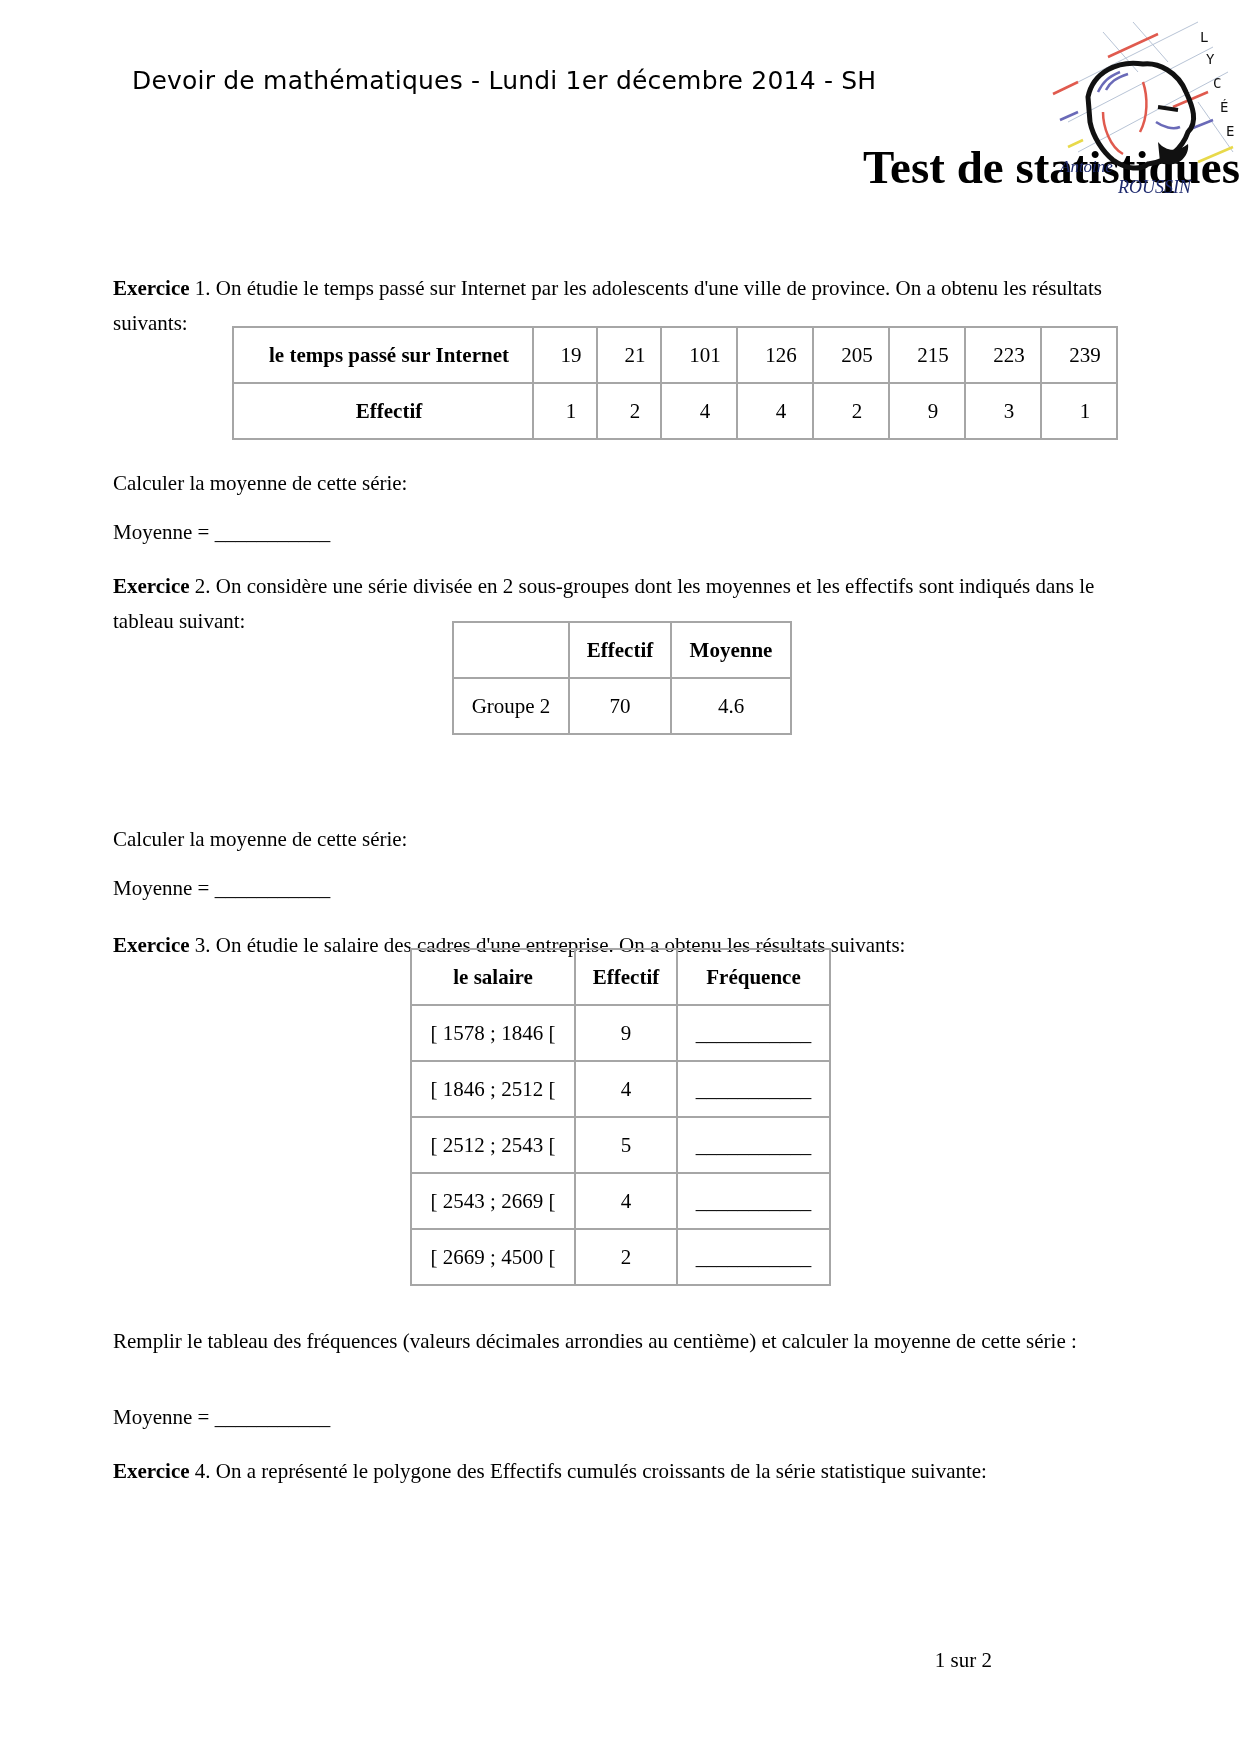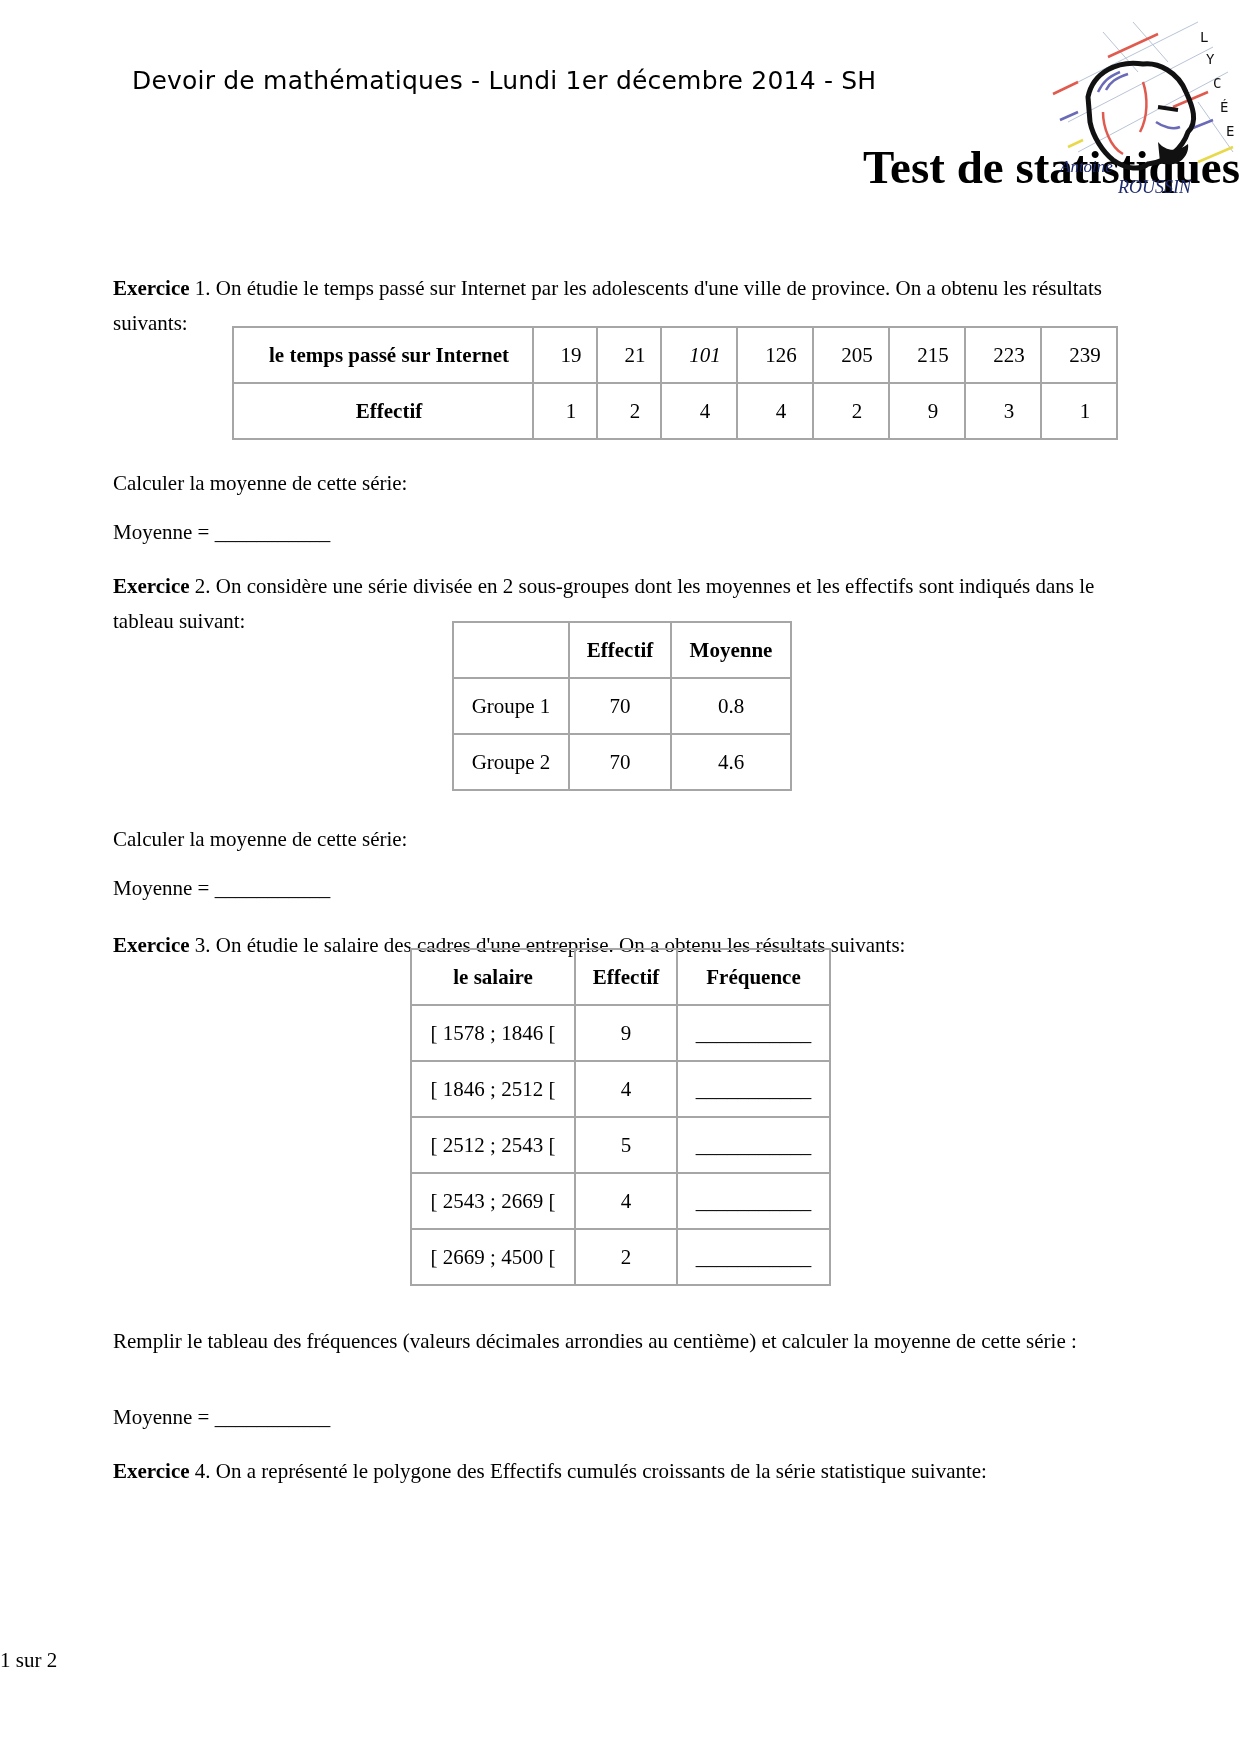--- a/index.html
+++ b/index.html
@@ -17,21 +17,21 @@
   .para { left: 113px; width: 1010px; font-size: 21px; line-height: 35px; }
   .para b { font-weight: bold; }
 
   table.grid { border-collapse: collapse; position: absolute; font-size: 21px; }
   table.grid td { border: 2px solid #a6a6a6; text-align: center; vertical-align: middle; padding: 0; }
   table.grid td.b { font-weight: bold; }
 
   #t1 { left: 232px; top: 326px; }
   #t1 td { height: 54px; padding-left: 12px; }
   #t1 td.hdr { width: 286px; }
-  #t1 td.c19 { width: 50px; } #t1 td.c21 { width: 50px; } #t1 td.c101 { width: 62px; font-style: italic; }
+  #t1 td.c19 { width: 50px; } #t1 td.c21 { width: 50px; } #t1 td.c101 { width: 62px; }
   #t1 td.c126 { width: 62px; } #t1 td.c205 { width: 62px; } #t1 td.c215 { width: 62px; }
   #t1 td.c223 { width: 62px; } #t1 td.c239 { width: 62px; }
 
   #t2 { left: 452px; top: 621px; }
   #t2 td { height: 54px; }
   #t2 td.c0 { width: 114px; } #t2 td.c1 { width: 100px; } #t2 td.c2 { width: 118px; }
 
   #t3 { left: 410px; top: 948px; }
   #t3 td { height: 54px; }
   #t3 td.c0 { width: 162px; } #t3 td.c1 { width: 100px; } #t3 td.c2 { width: 151px; }
@@ -124,25 +124,20 @@
 </div>
 
 <table class="grid serif" id="t2">
   <tbody>
       <tr>
     <td class="c0"></td>
     <td class="c1 b">Effectif</td>
     <td class="c2 b">Moyenne</td>
   </tr>
   <tr>
-    <td>Groupe 1</td>
-    <td>70</td>
-    <td>0.8</td>
-  </tr>
-  <tr>
     <td>Groupe 2</td>
     <td>70</td>
     <td>4.6</td>
   </tr>
 </tbody>
   </table>
 
 <div class="abs para serif" style="top: 822px;">Calculer la moyenne de cette série:</div>
 <div class="abs para serif" style="top: 871px;">Moyenne = ___________</div>
 
@@ -185,13 +180,13 @@
 </tbody>
   </table>
 
 <div class="abs para serif" style="top: 1324px;">Remplir le tableau des fréquences (valeurs décimales arrondies au centième) et calculer la moyenne de cette série :</div>
 <div class="abs para serif" style="top: 1400px;">Moyenne = ___________</div>
 
 <div class="abs para serif" style="top: 1454px;">
   <b>Exercice</b><span> 4. On a représenté le polygone des Effectifs cumulés croissants de la série statistique suivante:</span>
 </div>
 
-<div class="abs serif" style="left: 0; width: 992px; top: 1648px; text-align: left; font-size: 21px;">1 sur 2</div>
+<div class="abs serif" style="left: 0; width: 992px; top: 1648px; text-align: right; font-size: 21px;">1 sur 2</div>
 
 </body></html>

